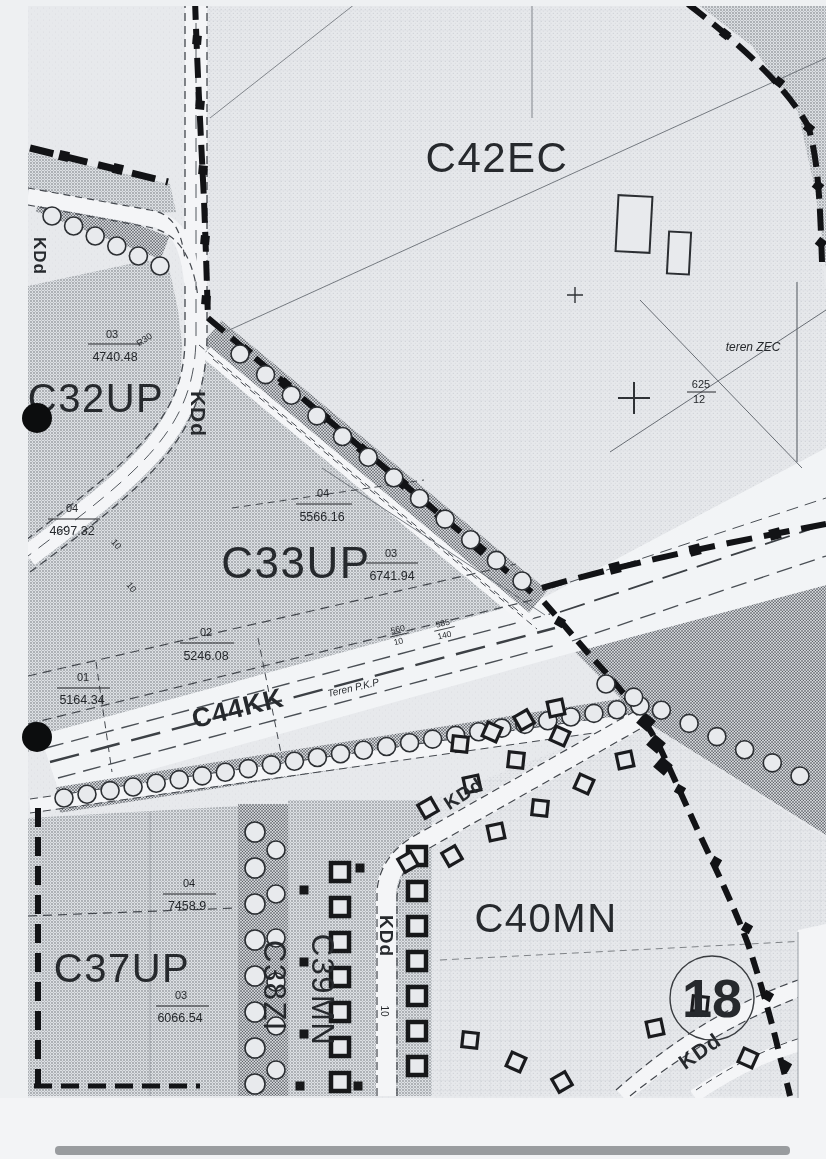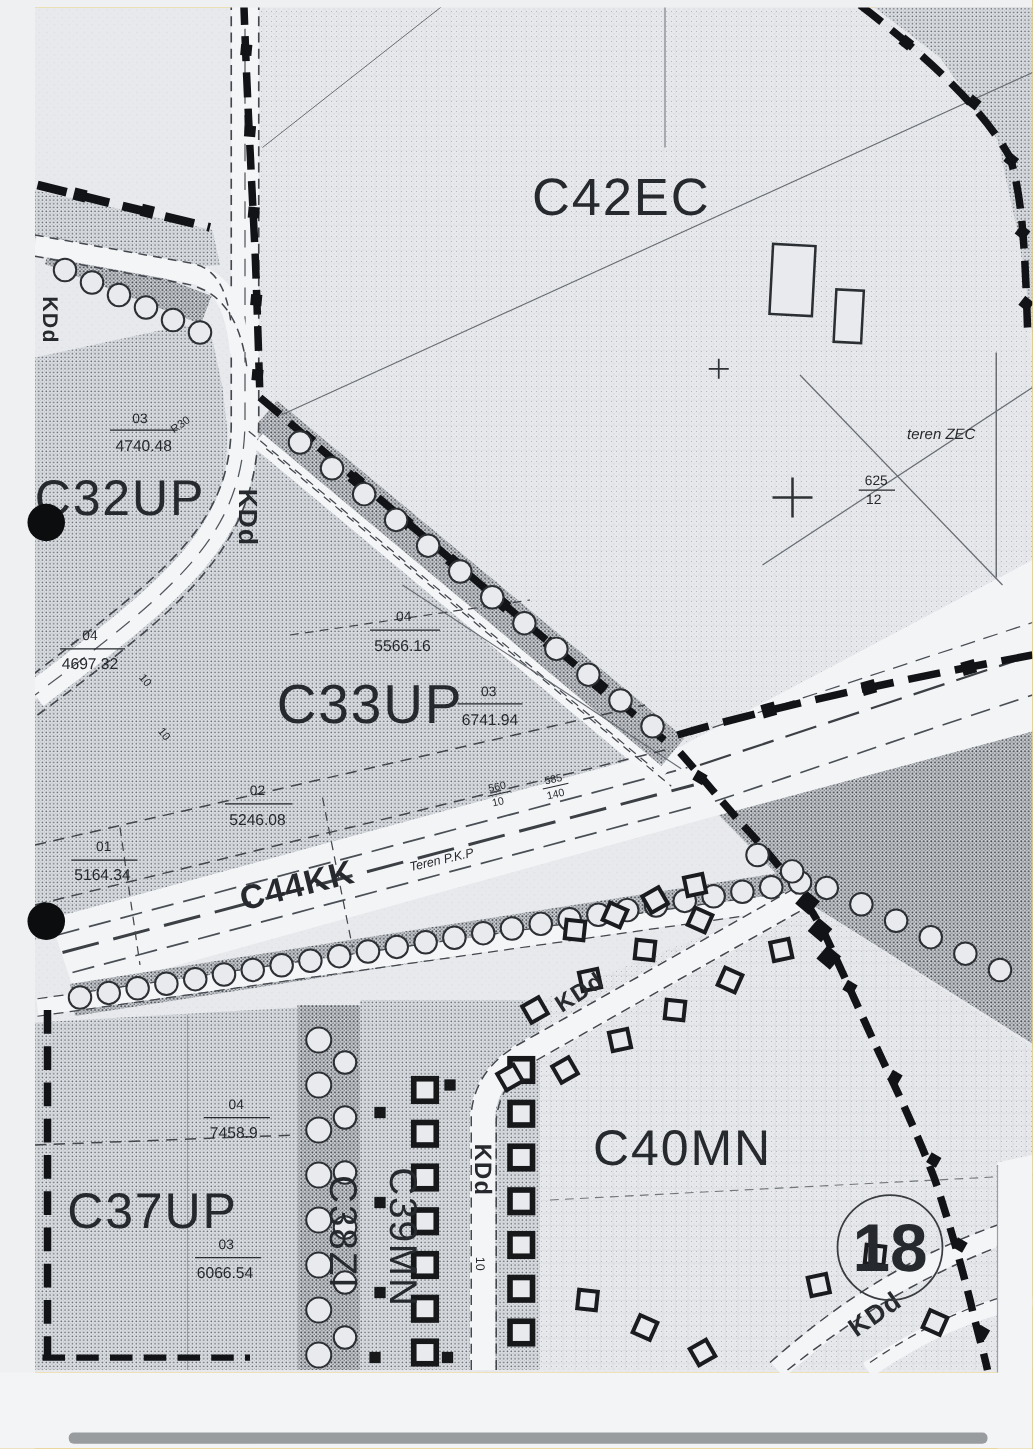--- a/index.html
+++ b/index.html
@@ -1,16 +1,16 @@
 <!DOCTYPE html>
 <html><head>
 <meta charset="utf-8">
 <style>
   html,body{margin:0;padding:0;background:#d8dadd;}
-  .page{width:826px;height:1159px;position:relative;background:#eab308;overflow:hidden;
+  .page{width:826px;height:1159px;position:relative;background:#a21caf;overflow:hidden;
         font-family:"Liberation Sans",sans-serif;}
   svg{position:absolute;left:0;top:0;}
   text{font-family:"Liberation Sans",sans-serif;fill:#26292d;}
   .zlab{font-weight:500;letter-spacing:1.5px;}
   .rlab{font-weight:700;letter-spacing:1px;}
   .ital{font-style:italic;}
 </style>
 </head>
 <body>
 

